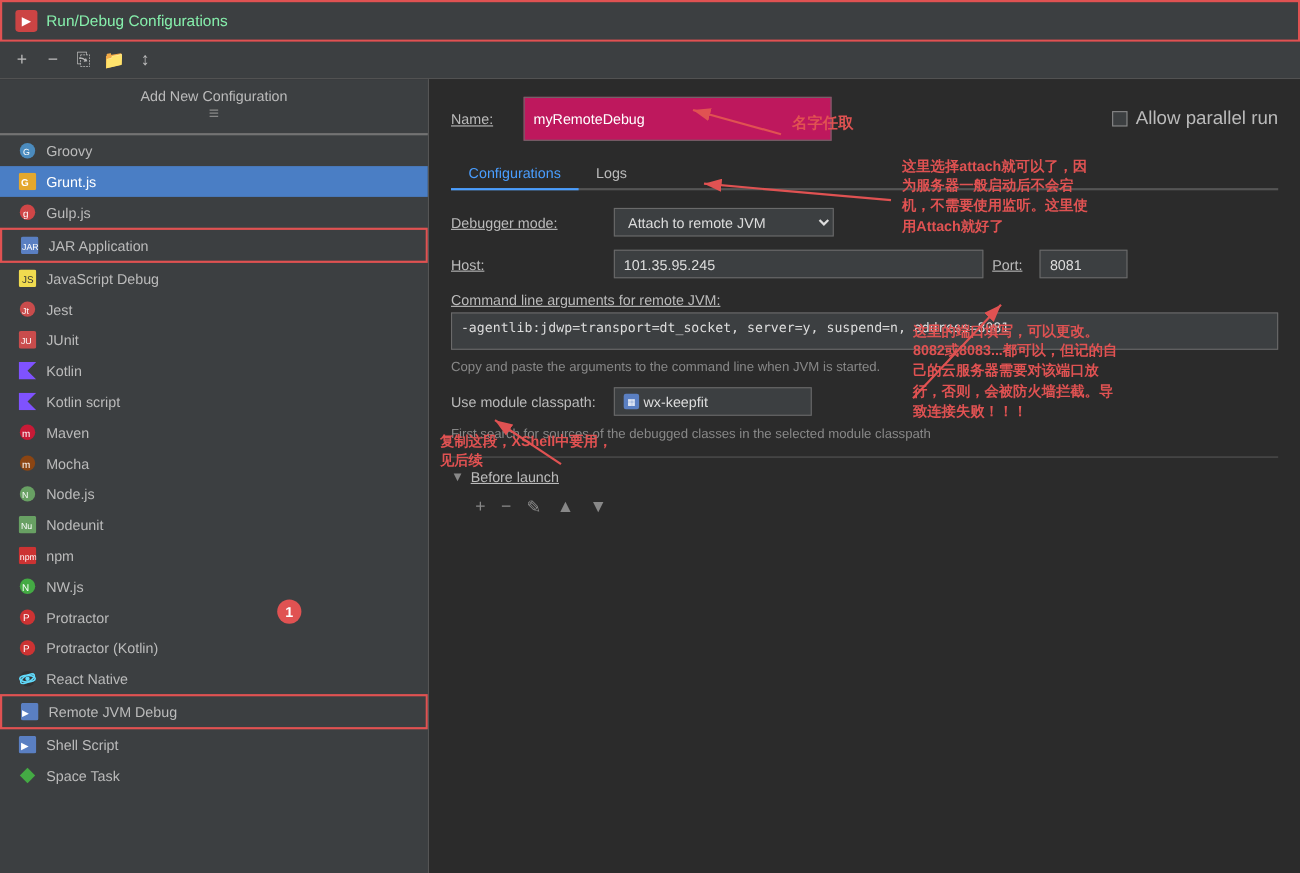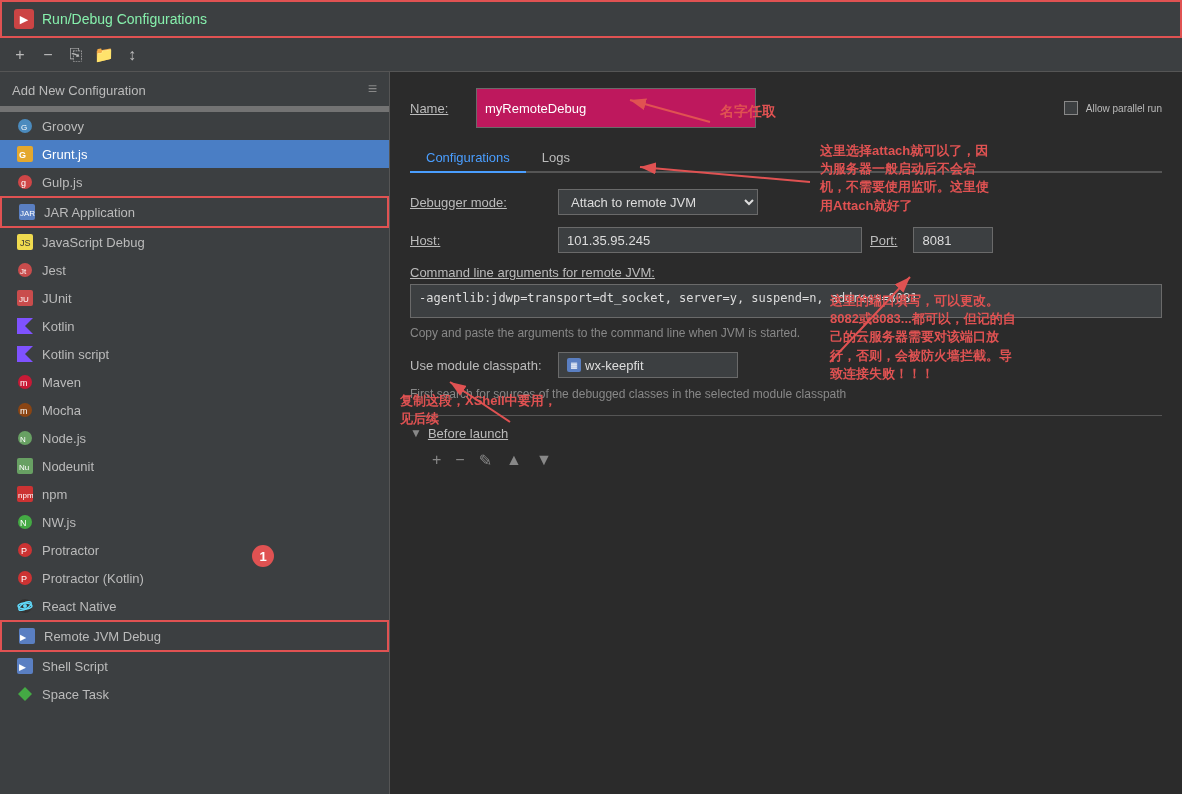--- a/index.html
+++ b/index.html
@@ -90,24 +90,25 @@
       background: #3c3f41;
       border-right: 1px solid #555;
       display: flex;
       flex-direction: column;
       overflow: hidden;
     }
 
     .add-config-btn {
       padding: 8px 12px;
       display: flex;
-      align-items: flex-end;
+      align-items: center;
       justify-content: space-between;
-      border-bottom: 6px solid #737373;
+      border-bottom: 2px solid #737373;
       cursor: pointer;
+      flex-direction: column;
     }
     .add-config-text {
       color: #bbbbbb;
       font-size: 13px;
     }
     .add-config-icon {
       font-size: 16px;
       color: #888;
     }
 
@@ -185,21 +186,21 @@
     }
     .checkbox {
       width: 14px;
       height: 14px;
       border: 1px solid #888;
       background: #3c3f41;
       flex-shrink: 0;
     }
     .allow-parallel-label {
       color: #bbbbbb;
-      font-size: 10px;
+      font-size: 17px;
     }
 
     
     .tabs {
       display: flex;
       border-bottom: 2px solid #555;
       margin-bottom: 16px;
     }
     .tab {
       padding: 6px 16px;
@@ -238,21 +239,21 @@
       min-width: 200px;
     }
     .field-input {
       background: #3c3f41;
       border: 1px solid #6a6a6a;
       color: #dddddd;
       padding: 3px 8px;
       font-size: 13px;
       height: 26px;
     }
-    .host-input { width: 304px; }
+    .host-input { width: 336px; }
     .port-input { width: 80px; }
 
     .port-row {
       display: flex;
       align-items: center;
       gap: 16px;
     }
     .port-label {
       color: #bbbbbb;
       font-size: 13px;

